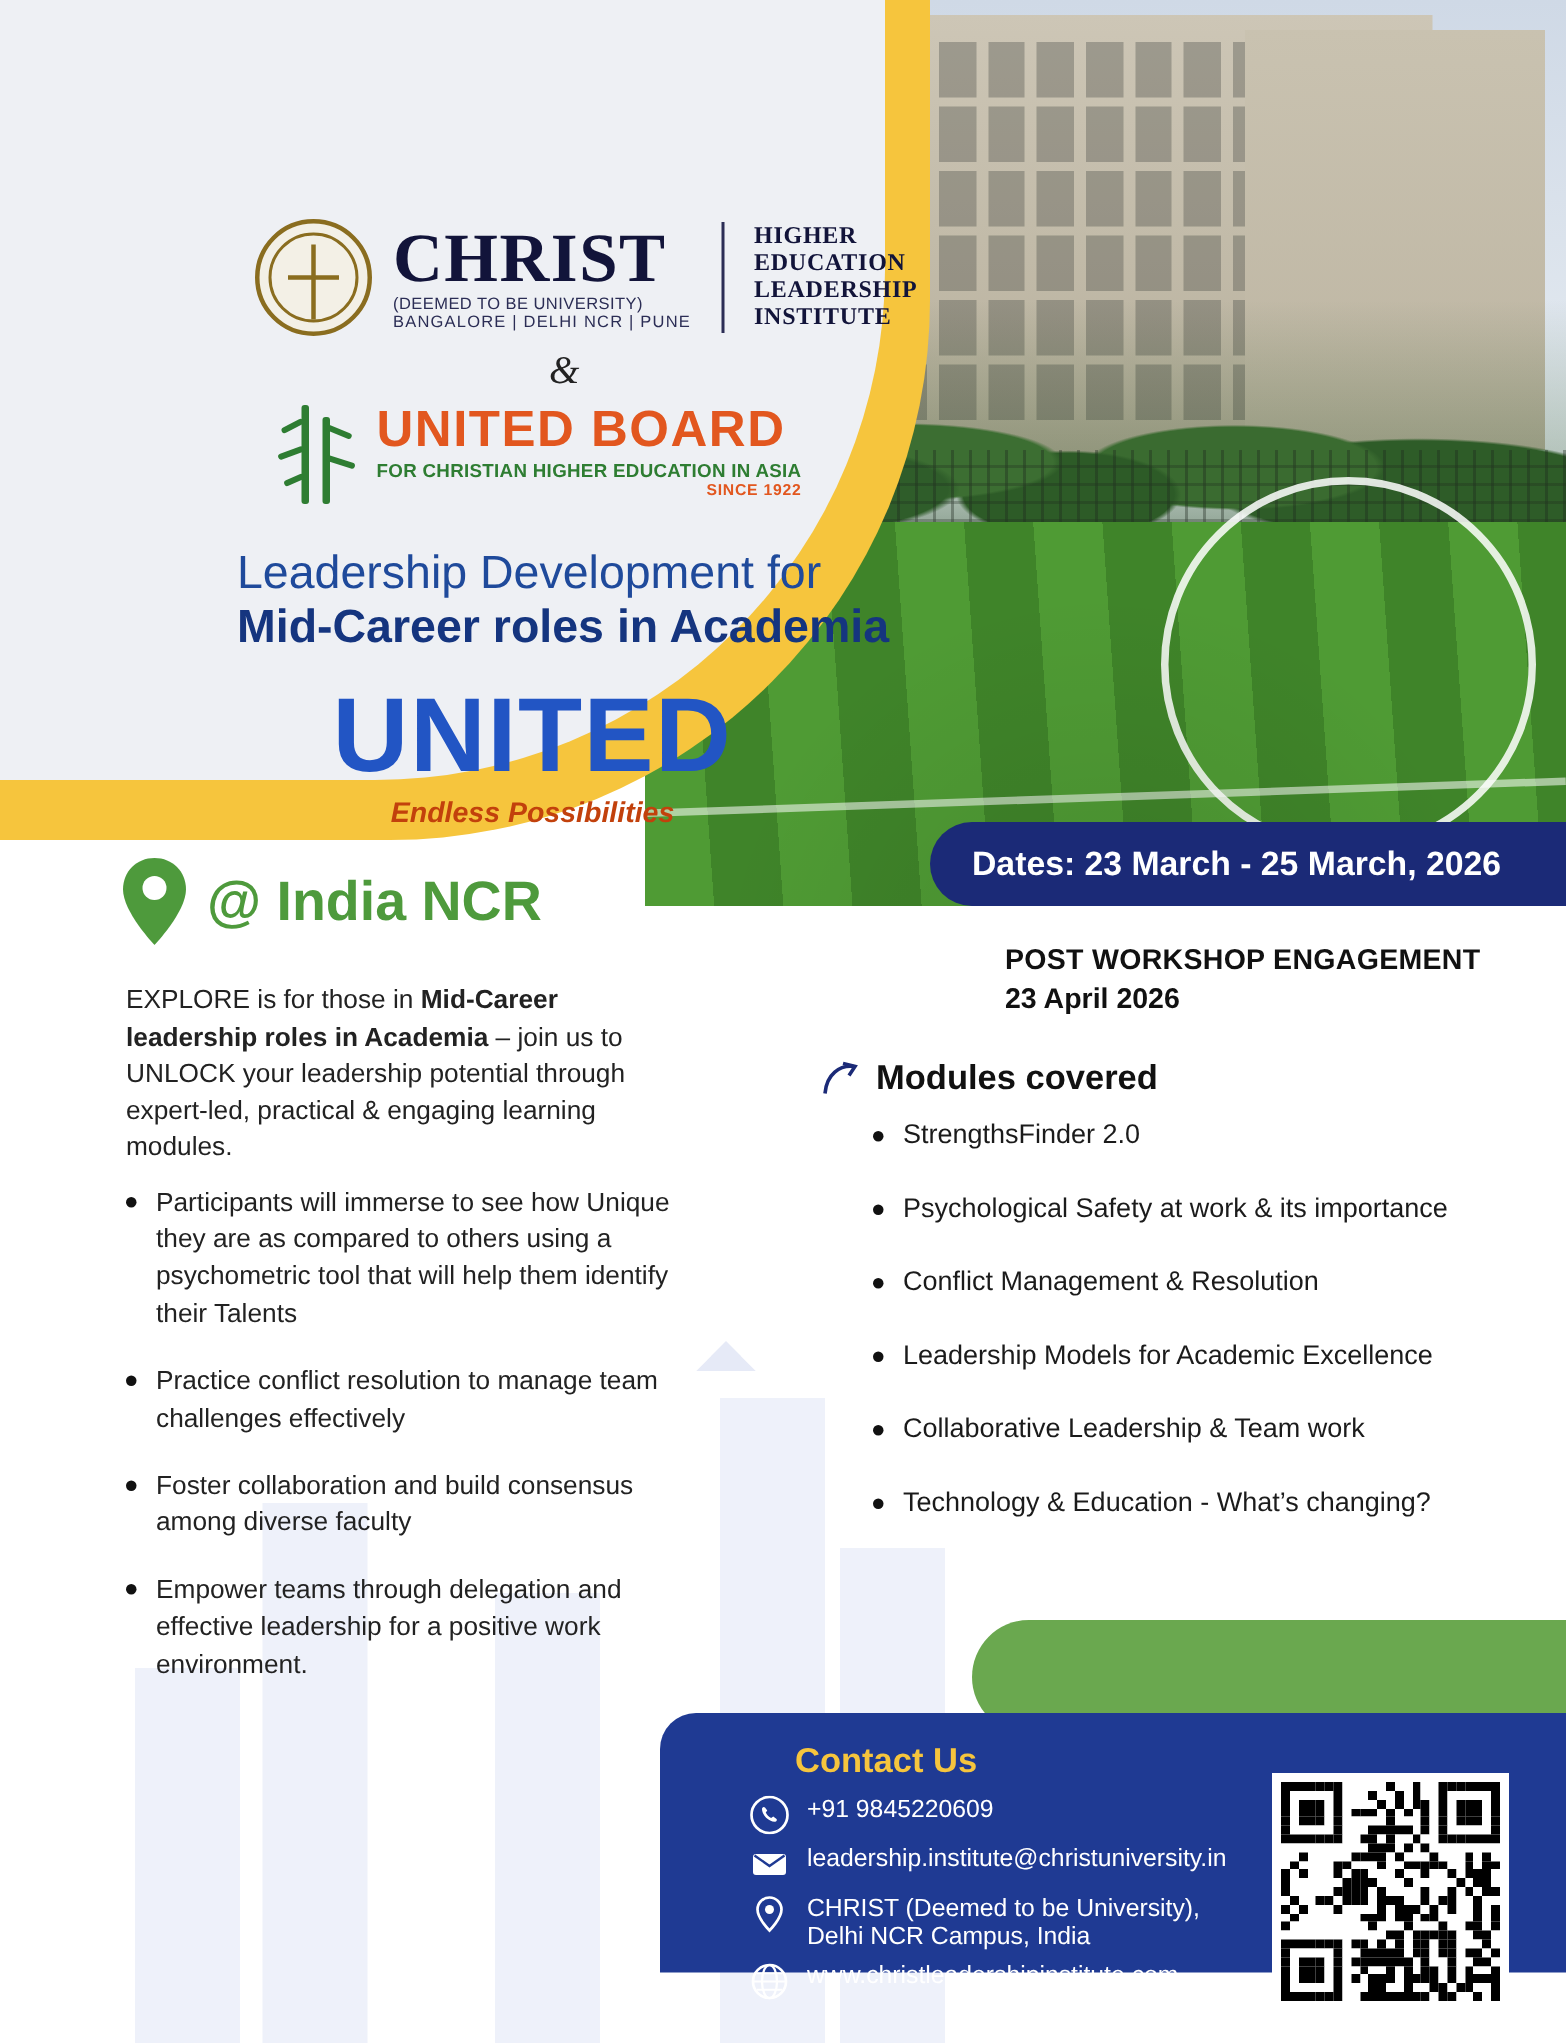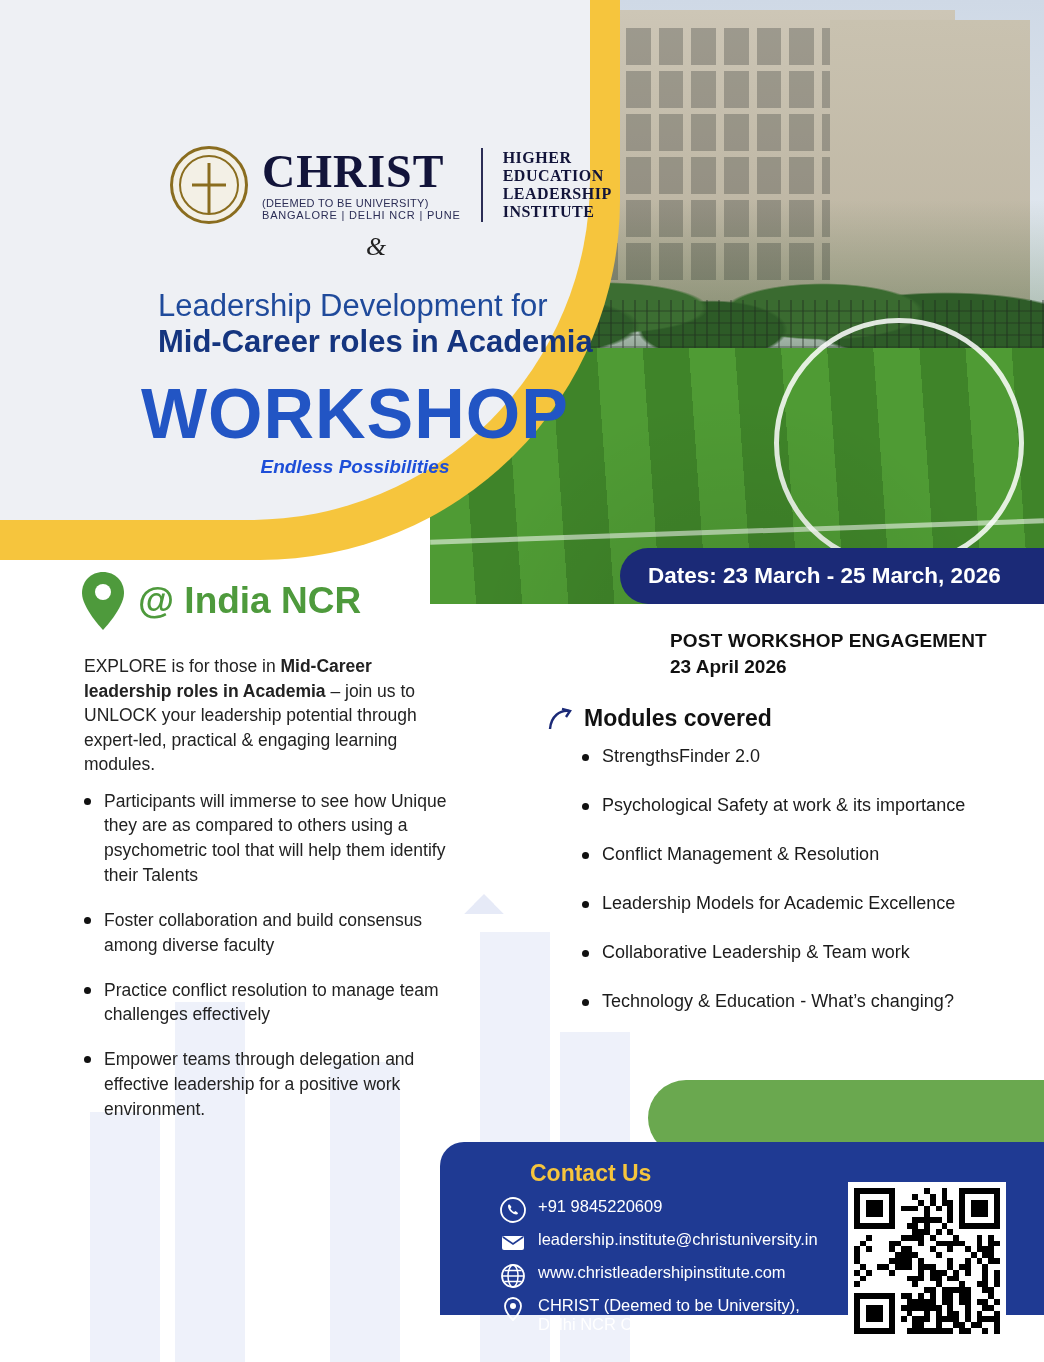--- a/index.html
+++ b/index.html
@@ -123,21 +123,21 @@
   .ub-row { display:flex; align-items:center; gap:10px; padding-left: 55px; }
   .bamboo { width: 56px; height: 74px; position: relative; flex:none; }
   .bamboo i { position:absolute; background:#2e7d32; border-radius: 2px; }
   .ub-text .ub-title { font-size: 34px; font-weight: 700; color:#e2571f; letter-spacing: 1px; line-height:1; }
   .ub-text .ub-sub { font-size: 12.5px; color:#2e7d32; font-weight: 600; letter-spacing: .2px; margin-top:4px;}
   .ub-text .ub-since { font-size: 10.5px; color:#e2571f; font-weight:700; text-align:right; letter-spacing:.5px; }
 
   .ld-1 { font-size: 31px; color:#1f4a9b; margin: 26px 0 0 28px; font-weight: 400;}
   .ld-2 { font-size: 31px; color:#15357f; margin-left: 28px; font-weight: 700; }
   .explore { font-size: 70px; font-weight: 800; color:#2255c4; text-align:center; margin-top: 14px; letter-spacing: 1px; padding-right: 110px;}
-  .endless { font-size: 19px; font-weight: 700; font-style: italic; color:#1d4ed8; text-align:center; padding-right: 110px; margin-top: 2px;}
+  .endless { font-size: 19px; font-weight: 700; font-style: italic; color:#c2410c; text-align:center; padding-right: 110px; margin-top: 2px;}
 
   
   .left-col { position: absolute; left: 78px; top: 570px; width: 380px; }
   .loc-row { display:flex; align-items:center; gap: 10px; }
   .pin { width: 50px; height: 62px; position: relative; flex:none; }
   .pin svg { display:block; }
   .loc-text { font-size: 37px; font-weight: 700; color:#4e9a3c; }
   .intro { font-size: 17.5px; color:#222; line-height: 1.4; margin: 22px 0 0 6px; }
   .intro b { font-weight: 700; }
 
@@ -329,45 +329,61 @@
       <div class="hei">
         <div>HIGHER</div>
         <div>EDUCATION</div>
         <div>LEADERSHIP</div>
         <div>INSTITUTE</div>
       </div>
     </div>
 
     <div class="amp">&amp;</div>
 
+    <div class="ub-row">
+      <div class="bamboo">
+        <i style="left:16px;top:6px;width:5px;height:66px;"></i>
+        <i style="left:30px;top:14px;width:5px;height:58px;"></i>
+        <i style="left:2px;top:18px;width:16px;height:4px;transform:rotate(-28deg);"></i>
+        <i style="left:32px;top:22px;width:18px;height:4px;transform:rotate(22deg);"></i>
+        <i style="left:0px;top:36px;width:18px;height:4px;transform:rotate(-20deg);"></i>
+        <i style="left:32px;top:42px;width:20px;height:4px;transform:rotate(18deg);"></i>
+        <i style="left:4px;top:54px;width:14px;height:4px;transform:rotate(-24deg);"></i>
+      </div>
+      <div class="ub-text">
+        <div class="ub-title">UNITED BOARD</div>
+        <div class="ub-sub">FOR CHRISTIAN HIGHER EDUCATION IN ASIA</div>
+        <div class="ub-since">SINCE 1922</div>
+      </div>
+    </div>
 
     <div class="ld-1">Leadership Development for</div>
     <div class="ld-2">Mid-Career roles in Academia</div>
-    <div class="explore">WORKSHOP</div>
+    <div class="explore">UNITED</div>
     <div class="endless">Endless Possibilities</div>
   </div>
 
   <div class="left-col">
     <div class="loc-row">
       <div class="pin">
         <svg width="50" height="62" viewBox="0 0 50 62">
             <path d="M25 2C13 2 4 11 4 23c0 15 21 37 21 37s21-22 21-37C46 11 37 2 25 2z" fill="#4e9a3c"></path>
             <circle cx="25" cy="22" r="8" fill="#ffffff"></circle>
           </svg>
       </div>
       <div class="loc-text">@ India NCR</div>
     </div>
 
     <p class="intro"><span>EXPLORE is for those in </span><b>Mid-Career</b> <b>leadership roles in Academia</b><span> – join us to UNLOCK your leadership potential through expert-led, practical &amp; engaging learning modules.</span></p>
 
 
     <ul class="bullets">
       <li>Participants will immerse to see how Unique they are as compared to others using a psychometric tool that will help them identify their Talents</li>
+      <li>Practice conflict resolution to manage team challenges effectively</li>
       <li>Foster collaboration and build consensus among diverse faculty</li>
-      <li>Practice conflict resolution to manage team challenges effectively</li>
       <li>Empower teams through delegation and effective leadership for a positive work environment.</li>
     </ul>
   </div>
 
   <div class="dates-bar">Dates: 23 March - 25 March, 2026</div>
 
   <div class="pwe">
     <div class="l1">POST WORKSHOP ENGAGEMENT</div>
     <div class="l2">23 April 2026</div>
   </div>
@@ -414,41 +430,41 @@
             <rect x="2" y="6" width="22" height="14" rx="2" fill="#fff"></rect>
             <path d="M3 7l10 7 10-7" fill="none" stroke="#1f3a93" stroke-width="1.6"></path>
           </svg>
       </span>
       <span>leadership.institute@christuniversity.in</span>
     </div>
 
     <div class="c-line">
       <span class="ic">
         <svg width="26" height="26" viewBox="0 0 26 26">
-            <circle cx="13" cy="13" r="11" fill="none" stroke="#fff" stroke-width="1.8"></circle>
-            <ellipse cx="13" cy="13" rx="5" ry="11" fill="none" stroke="#fff" stroke-width="1.5"></ellipse>
-            <path d="M2.5 13h21M4.5 7.5h17M4.5 18.5h17" stroke="#fff" stroke-width="1.3"></path>
-          </svg>
-      </span>
-      <span>www.christleadershipinstitute.com</span>
-    </div>
-
-    <div class="c-line">
-      <span class="ic">
-        <svg width="26" height="26" viewBox="0 0 26 26">
             <path d="M13 2C8.6 2 5 5.6 5 10c0 6 8 14 8 14s8-8 8-14c0-4.4-3.6-8-8-8z" fill="none" stroke="#fff" stroke-width="1.8"></path>
             <circle cx="13" cy="10" r="3" fill="#fff"></circle>
           </svg>
       </span>
       <span>
         <span>CHRIST (Deemed to be University),</span><br>
         <span>Delhi NCR Campus, India</span>
       </span>
     </div>
 
+    <div class="c-line">
+      <span class="ic">
+        <svg width="26" height="26" viewBox="0 0 26 26">
+            <circle cx="13" cy="13" r="11" fill="none" stroke="#fff" stroke-width="1.8"></circle>
+            <ellipse cx="13" cy="13" rx="5" ry="11" fill="none" stroke="#fff" stroke-width="1.5"></ellipse>
+            <path d="M2.5 13h21M4.5 7.5h17M4.5 18.5h17" stroke="#fff" stroke-width="1.3"></path>
+          </svg>
+      </span>
+      <span>www.christleadershipinstitute.com</span>
+    </div>
+
     <div class="qr">
       <div class="qrgrid" id="qrgrid">
           <i></i>
           <i></i>
           <i></i>
           <i></i>
           <i></i>
           <i></i>
           <i></i>
           <i style="background: rgb(255, 255, 255);"></i>

